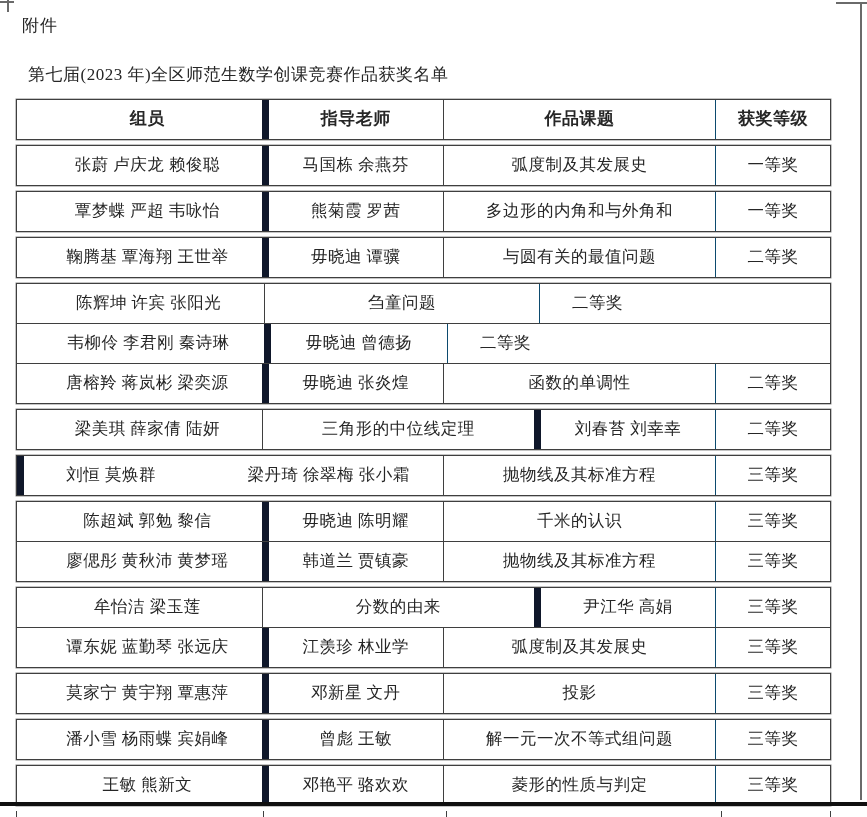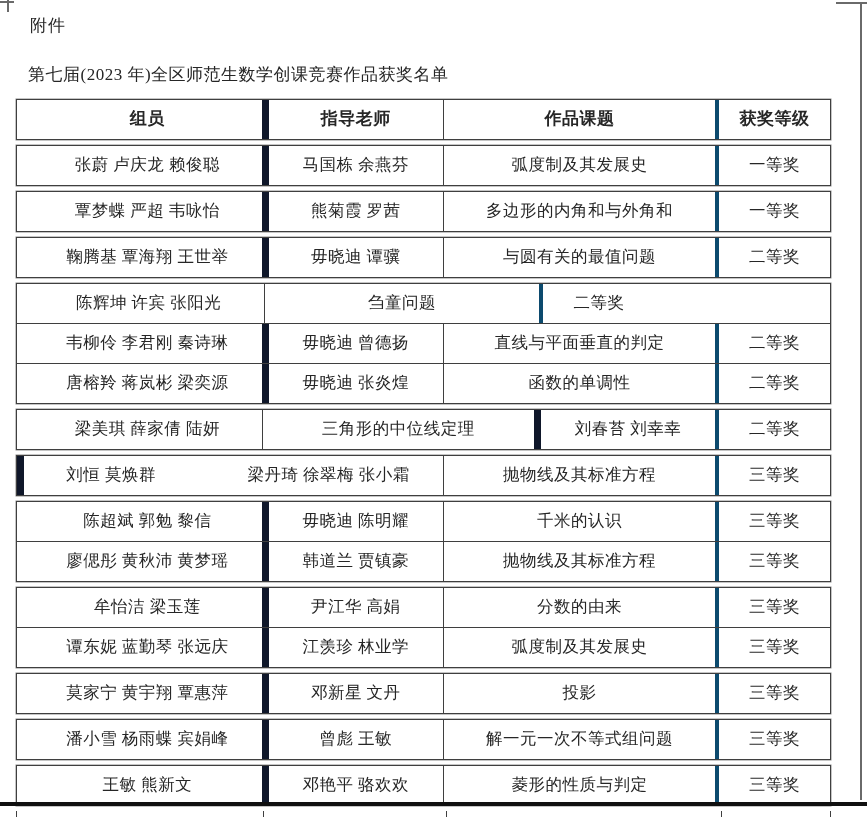--- a/index.html
+++ b/index.html
@@ -4,21 +4,21 @@
 <style>
   * { margin:0; padding:0; box-sizing:border-box; }
   html,body { width:867px; height:817px; background:#ffffff; overflow:hidden; }
   body {
     font-family:"Liberation Serif","DejaVu Serif",serif;
     color:#262626;
     position:relative;
   }
   .sheet { position:relative; width:867px; height:817px; padding:14px 0 0 16px; }
 
-  .attachment { margin-left:14px; font-size:17px; letter-spacing:1px; }
+  .attachment { margin-left:6px; font-size:17px; letter-spacing:1px; }
   .doc-title  { margin:26px 0 13px 12px; font-size:17px; letter-spacing:0.5px; }
 
   .award-table { width:815px; }
 
   .tgroup {
     border:1px solid #3f3f3f;
     margin-bottom:5px;
     box-shadow:0 0 0 0.5px #8a8a8a;
   }
   .trow { display:flex; }
@@ -26,21 +26,21 @@
 
   .cell {
     height:39px; line-height:38px;
     text-align:center; font-size:16.5px;
     white-space:nowrap; overflow:hidden;
     letter-spacing:0.5px;
   }
   .c1 { width:247px;padding-left:16px; }
   .c2 { width:183px; border-left:7px solid #0f172a; }
   .c3 { width:275px; border-left:1px solid #3f3f3f; }
-  .c4 { width:116px; border-left:4px solid #0c4a6e; }
+  .c4 { width:116px; border-left:1px solid #0c4a6e; }
 
   .thead .cell { font-weight:bold; font-size:17px; height:39px; }
 
   
   .stub {
     margin-top:2px; height:9px;
     border-left:1px solid #3f3f3f; border-right:1px solid #3f3f3f;
     display:flex;
   }
   .stub .scell { height:100%; }
@@ -102,21 +102,20 @@
 
     <div class="tgroup">
       <div class="trow">
         <div class="cell c1">陈辉坤 许宾 张阳光</div>
         <div class="cell c3">刍童问题</div>
         <div class="cell c4">二等奖</div>
       </div>
       <div class="trow">
         <div class="cell c1">韦柳伶 李君刚 秦诗琳</div>
         <div class="cell c2">毋晓迪 曾德扬</div>
-        <div class="cell c3">直线与平面垂直的判定</div>
         <div class="cell c4">二等奖</div>
       </div>
       <div class="trow">
         <div class="cell c1">唐榕羚 蒋岚彬 梁奕源</div>
         <div class="cell c2">毋晓迪 张炎煌</div>
         <div class="cell c3">函数的单调性</div>
         <div class="cell c4">二等奖</div>
       </div>
     </div>
 
@@ -149,22 +148,22 @@
         <div class="cell c1">廖偲彤 黄秋沛 黄梦瑶</div>
         <div class="cell c2">韩道兰 贾镇豪</div>
         <div class="cell c3">抛物线及其标准方程</div>
         <div class="cell c4">三等奖</div>
       </div>
     </div>
 
     <div class="tgroup">
       <div class="trow">
         <div class="cell c1">牟怡洁 梁玉莲</div>
+        <div class="cell c3">分数的由来</div>
         <div class="cell c2">尹江华 高娟</div>
-        <div class="cell c3">分数的由来</div>
         <div class="cell c4">三等奖</div>
       </div>
       <div class="trow">
         <div class="cell c1">谭东妮 蓝勤琴 张远庆</div>
         <div class="cell c2">江羡珍 林业学</div>
         <div class="cell c3">弧度制及其发展史</div>
         <div class="cell c4">三等奖</div>
       </div>
     </div>
 

